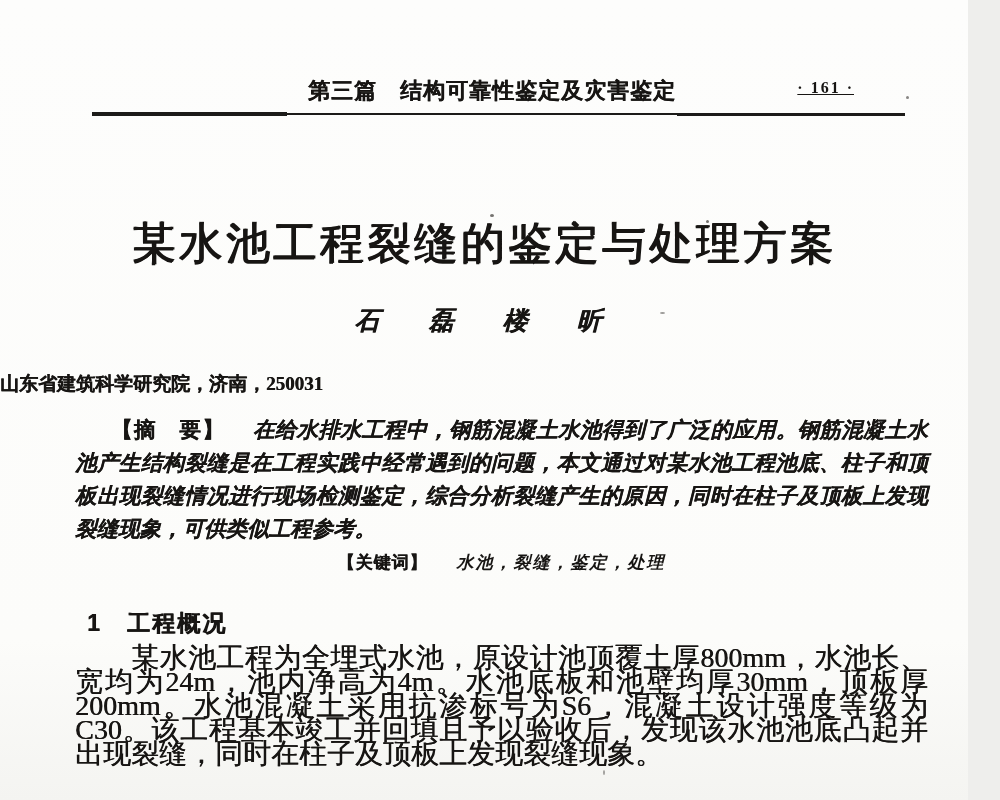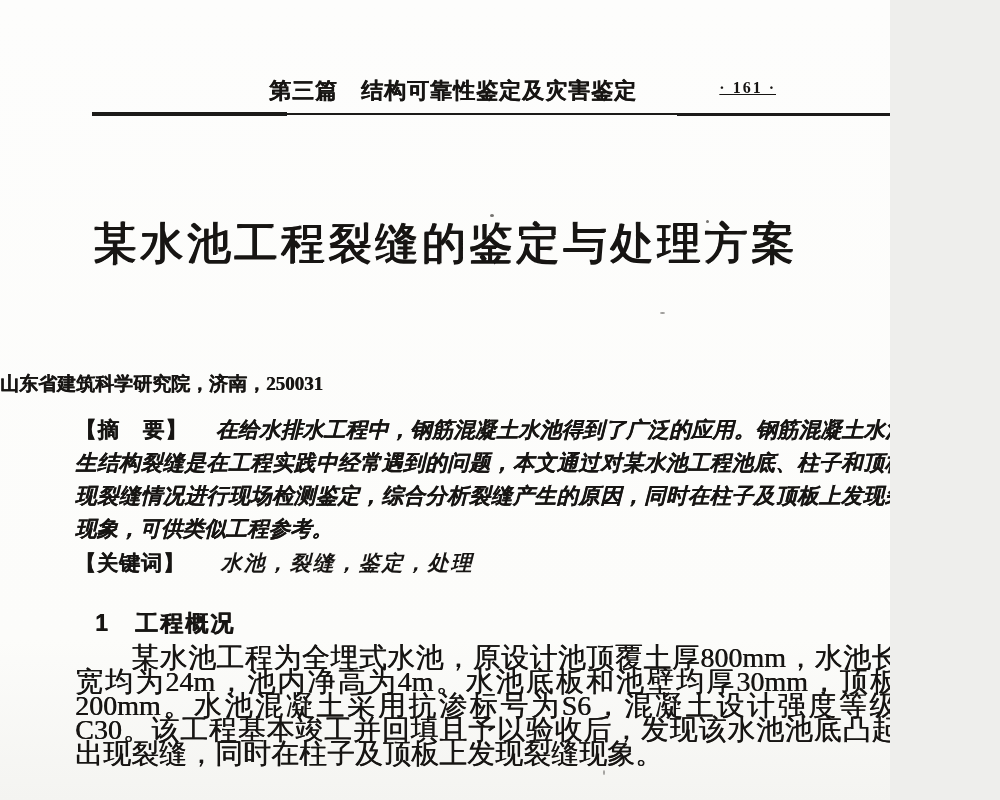--- a/index.html
+++ b/index.html
@@ -2,21 +2,21 @@
 <html><head>
 <meta charset="utf-8">
 <style>
   html, body { margin:0; padding:0; }
   body {
     width:1000px; height:800px;
     background:#eeeeec;
     font-family:"Liberation Serif", serif;
   }
   .page {
-    position:relative; width:890px; height:800px; overflow:hidden;
+    position:relative; width:968px; height:800px; overflow:hidden;
     background:linear-gradient(180deg,#fdfdfc 0%, #fcfcfa 80%, #f4f4f1 100%);
     color:#171513;
   }
   
   .header { position:absolute; top:76px; left:0; width:100%; height:32px; }
   .h-title {
     display:block; text-align:center; transform:translateX(8px);
     font-family:"Liberation Sans", sans-serif; font-weight:700;
     font-size:22px; line-height:30px; letter-spacing:1px;
     text-shadow:0.5px 0 0 currentColor;
@@ -55,32 +55,32 @@
   .content { position:absolute; left:75px; top:414px; width:853px; }
   .abstract {
     margin:0; text-align:justify;
     font-style:italic; font-weight:700;
     font-size:21.5px; line-height:33px;
     text-shadow:0.3px 0 0 currentColor;
   }
   .keywords {
     margin:2px 0 0 0;
     font-style:italic; font-weight:700;
-    font-size:21px; line-height:30px;
+    font-size:17px; line-height:30px;text-align:center;
   }
   .kw-text { letter-spacing:2px; }
   .label {
     font-family:"Liberation Sans", sans-serif;
     font-style:normal; font-weight:700; letter-spacing:1px;
     text-shadow:0.5px 0 0 currentColor;
   }
-  .abstract .label { margin-right:1.3em; }
+  .abstract .label { margin-right:1.3em;margin-left:36px; }
   .keywords .label { margin-right:1.7em; }
   .section-h {
-    margin:30px 0 0 20px;
+    margin:30px 0 0 12px;
     font-family:"Liberation Sans", sans-serif; font-weight:700;
     font-size:23px; line-height:30px; letter-spacing:2px;
     text-shadow:0.6px 0 0 currentColor;
   }
   .hs-gap { display:inline-block; width:1.1em; }
   .body-text {
     margin:8px 0 0 0; text-align:justify; text-indent:2em;
     font-size:28px; line-height:24px;
     text-shadow:0.5px 0 0 currentColor;
   }
@@ -103,20 +103,21 @@
   </div>
 
   <div class="rule">
     <i class="r1"></i>
       <i class="r2"></i>
       <i class="r3"></i>
   </div>
 
   <h1 class="title">某水池工程裂缝的鉴定与处理方案</h1>
 
+  <div class="authors">石　磊　楼　昕</div>
 
   <div class="affil">山东省建筑科学研究院，济南，250031</div>
 
   <div class="content">
 
     <p class="abstract"><span class="label">【摘　要】</span><span>在给水排水工程中，钢筋混凝土水池得到了广泛的应用。钢筋混凝土水池产生结构裂缝是在工程实践中经常遇到的问题，本文通过对某水池工程池底、柱子和顶板出现裂缝情况进行现场检测鉴定，综合分析裂缝产生的原因，同时在柱子及顶板上发现裂缝现象，可供类似工程参考。</span></p>
 
     <p class="keywords"><span class="label">【关键词】</span><span class="kw-text">水池，裂缝，鉴定，处理</span></p>
 
     <h2 class="section-h"><span>1</span><span class="hs-gap"></span><span>工程概况</span></h2>

